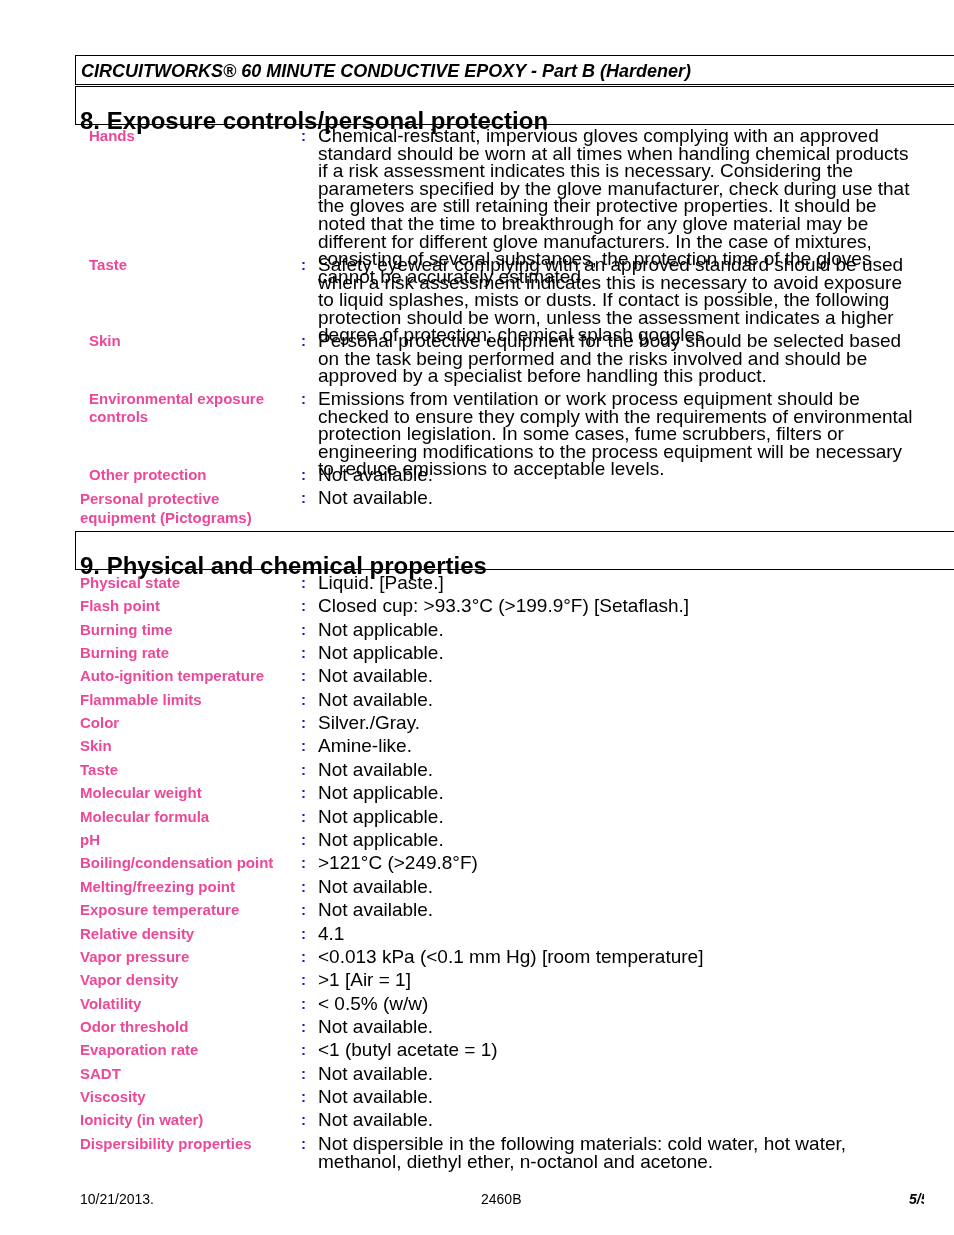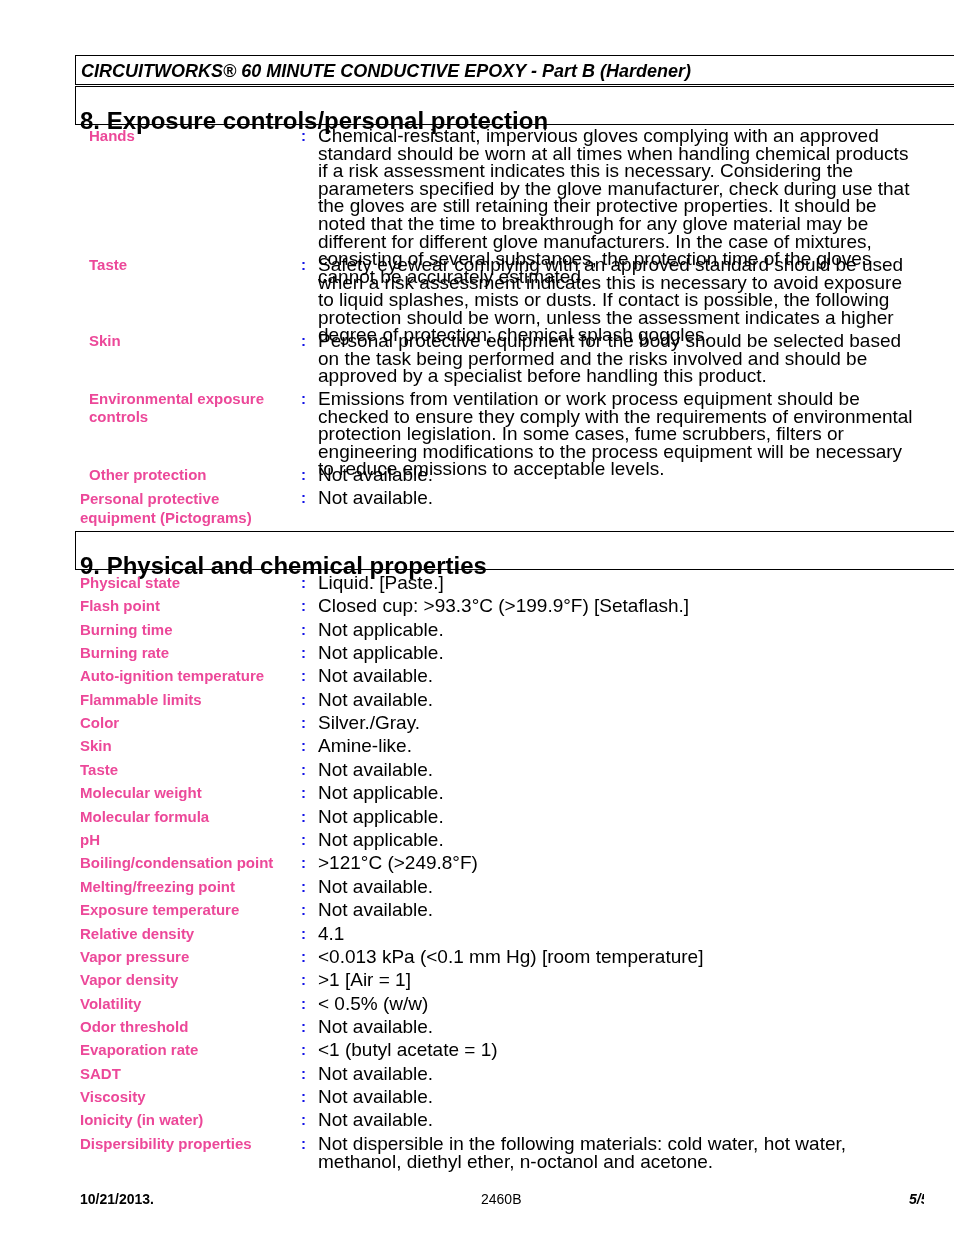--- a/index.html
+++ b/index.html
@@ -20,21 +20,21 @@
     .section-head .htext { position: absolute; left: 4px; top: 3px; font-size: 24px; font-weight: bold; white-space: nowrap; margin-top: 17px; }
 
     .row { position: absolute; left: 0; width: 954px; }
     .label { position: absolute; color: #ec4899; font-weight: bold; font-size: 15px; line-height: 18px; }
     .colon { position: absolute; left: 301px; color: #1414e6; font-weight: bold; font-size: 15px; line-height: 18px; }
     .value { position: absolute; left: 318px; width: 600px; font-size: 19px; line-height: 17.6px; color: #000; }
     .label.ind { left: 89px; width: 200px; }
     .label.flush { left: 80px; width: 215px; }
 
     .footer { position: absolute; top: 1191px; font-size: 14px; }
-    .footer .date { position: absolute; left: 80px; font-weight: bold; white-space: nowrap; }
+    .footer .date { position: absolute; left: 80px; font-weight: normal; white-space: nowrap; }
     .footer .code { position: absolute; left: 481px; white-space: nowrap; }
     .footer .pagenum { position: absolute; left: 909px; width: 15px; overflow: hidden; font-weight: bold; font-style: italic; white-space: nowrap; }
   </style>
 </head>
 <body>
 
 <div class="page">
 
   <div class="doc-header">
     <span class="title">CIRCUITWORKS® 60 MINUTE CONDUCTIVE EPOXY - Part B (Hardener)</span>

